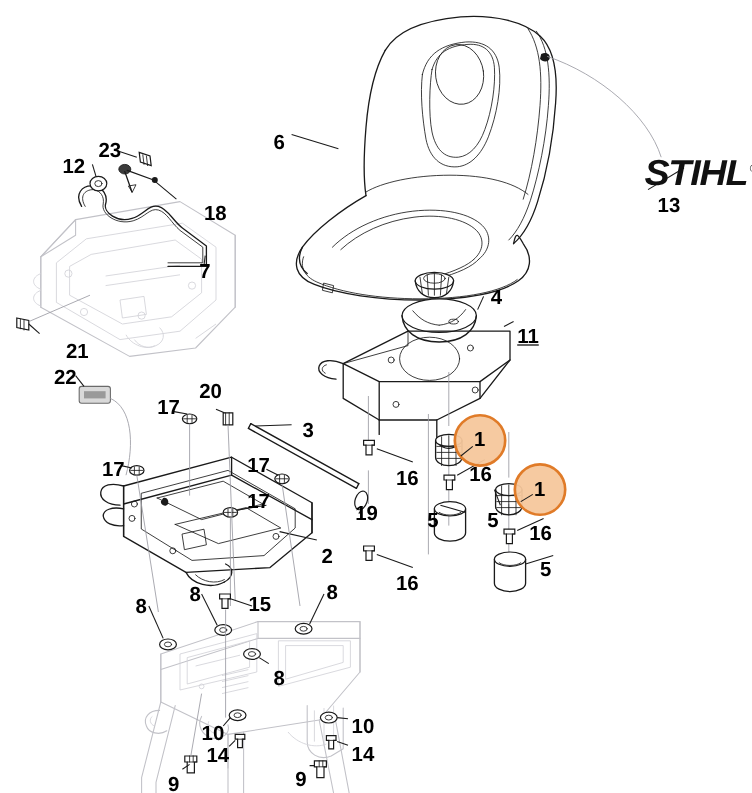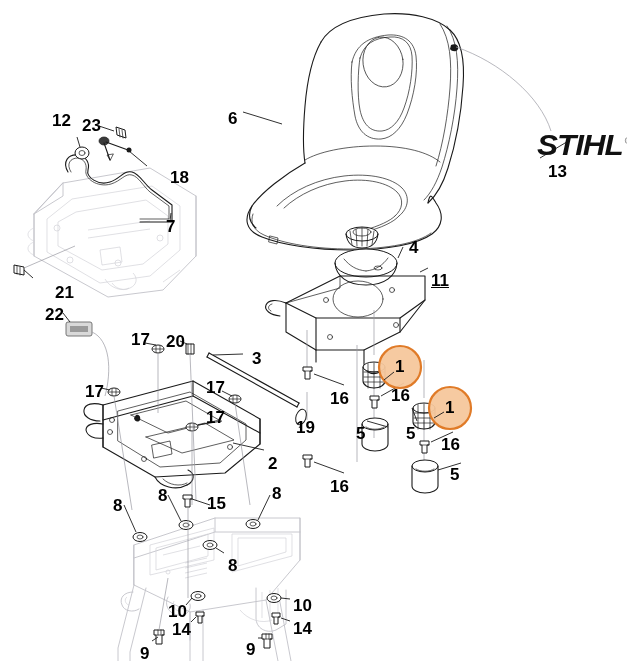--- a/index.html
+++ b/index.html
@@ -447,30 +447,30 @@
     </g>
 
     <circle cx="400" cy="367" r="21" fill="#f6c79c" fill-opacity="0.95" stroke="#e07b28" stroke-width="2.2"></circle>
     <circle cx="450" cy="408" r="21" fill="#f6c79c" fill-opacity="0.95" stroke="#e07b28" stroke-width="2.2"></circle>
     <path class="ld" d="M394 372 L384 380"></path>
     <path class="ld" d="M444 412 L434 418"></path>
   </svg>
 
   <div class="lbl" style="left:228px; top:110px;">6</div>
   <div class="lbl" style="left:548px; top:163px;">13</div>
-  <div class="lbl" style="left:52px;  top:112px;">12</div>
+  <div class="lbl" style="left:52px;  top:130px;">12</div>
   <div class="lbl" style="left:82px;  top:117px;">23</div>
   <div class="lbl" style="left:135px; top:169px;margin-left:35px;">18</div>
   <div class="lbl" style="left:166px; top:218px;">7</div>
   <div class="lbl" style="left:28px;  top:284px;margin-left:27px;">21</div>
   <div class="lbl" style="left:45px;  top:306px;">22</div>
   <div class="lbl" style="left:409px; top:239px;">4</div>
   <div class="lbl" style="left:431px; top:272px;text-decoration:underline;">11</div>
   <div class="lbl" style="left:131px; top:331px;">17</div>
-  <div class="lbl" style="left:166px; top:333px;">20</div>
+  <div class="lbl" style="left:166px; top:318px;">20</div>
   <div class="lbl" style="left:252px; top:350px;">3</div>
   <div class="lbl" style="left:85px;  top:383px;">17</div>
   <div class="lbl" style="left:206px; top:379px;">17</div>
   <div class="lbl" style="left:206px; top:409px;">17</div>
   <div class="lbl" style="left:268px; top:455px;">2</div>
   <div class="lbl" style="left:296px; top:419px;">19</div>
   <div class="lbl" style="left:330px; top:390px;">16</div>
   <div class="lbl" style="left:330px; top:478px;">16</div>
   <div class="lbl" style="left:391px; top:387px;">16</div>
   <div class="lbl" style="left:441px; top:436px;">16</div>

